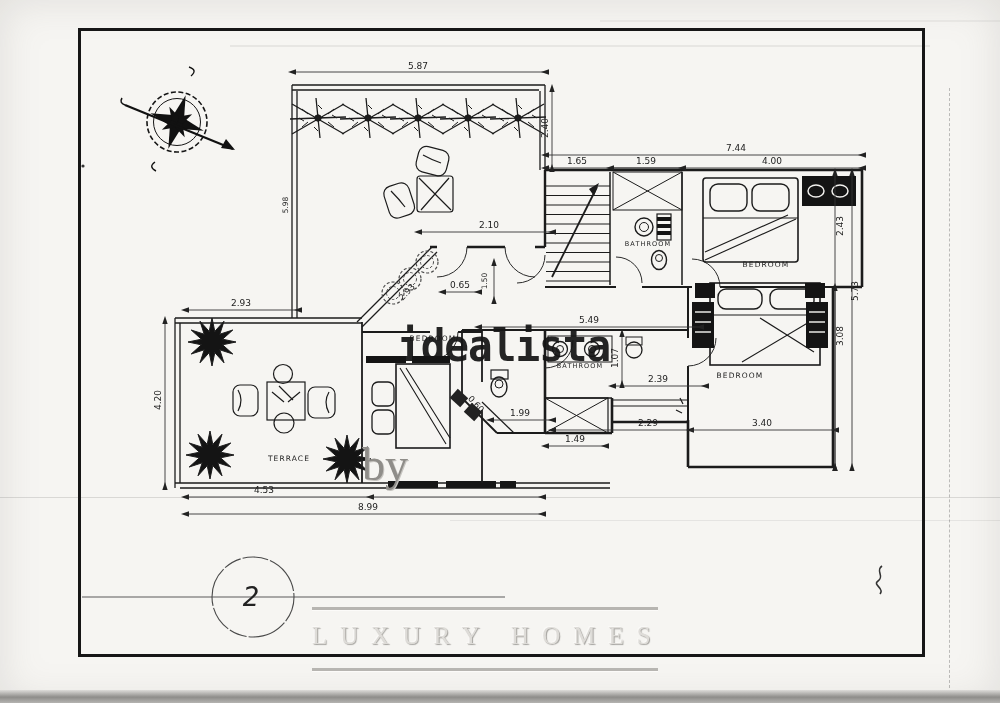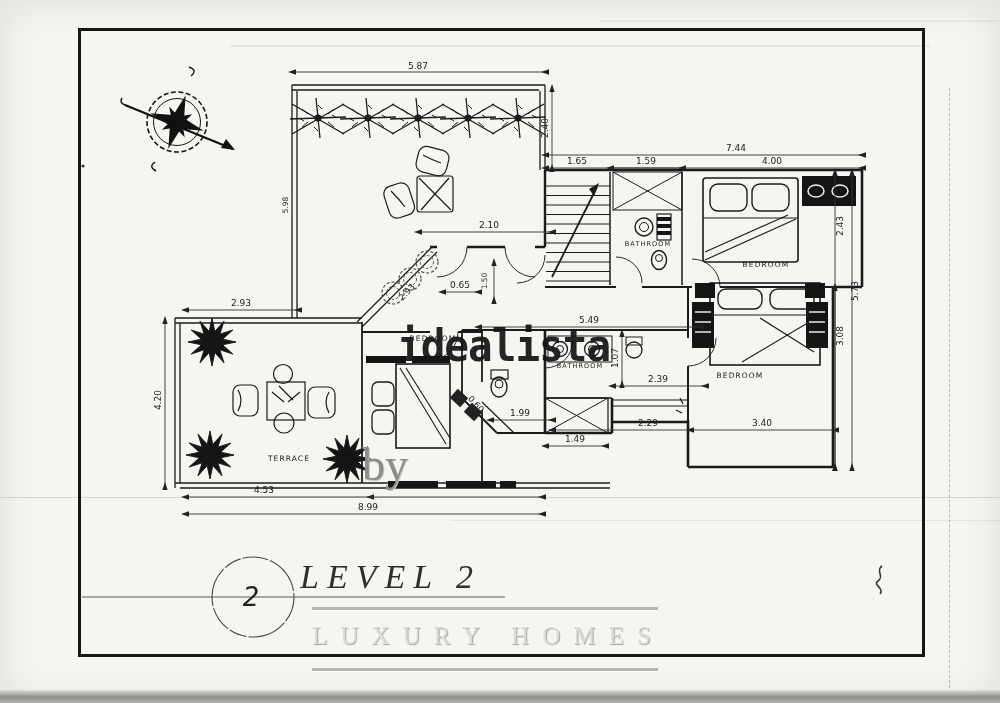--- a/index.html
+++ b/index.html
@@ -314,21 +314,20 @@
 
     <g>
       <line x1="82" y1="597" x2="505" y2="597" stroke="#5a5a5a" stroke-width="1.1"></line>
       <ellipse cx="253" cy="597" rx="41" ry="40" fill="none" stroke="#4a4a4a" stroke-width="1.1" stroke-dasharray="26 2 40 2 18 2"></ellipse>
       <text x="251" y="606" class="circle-num" text-anchor="middle">2</text>
     </g>
 
     <path d="M882,566 c-7,5 3,10 -4,15 c-6,4 7,7 2,13" stroke="#333" stroke-width="1.6" fill="none"></path>
   </svg>
 
-  <div class="level-label">LEVEL 2</div>
 
   <div class="wm-idealista">idealista</div>
   <div class="wm-by">by</div>
   <div class="wm-rule r1"></div>
   <div class="wm-tagline">LUXURY HOMES</div>
   <div class="wm-rule r2"></div>
 
   <div class="artifact ln1"></div>
   <div class="artifact ln2"></div>
   <div class="artifact ln3"></div>

